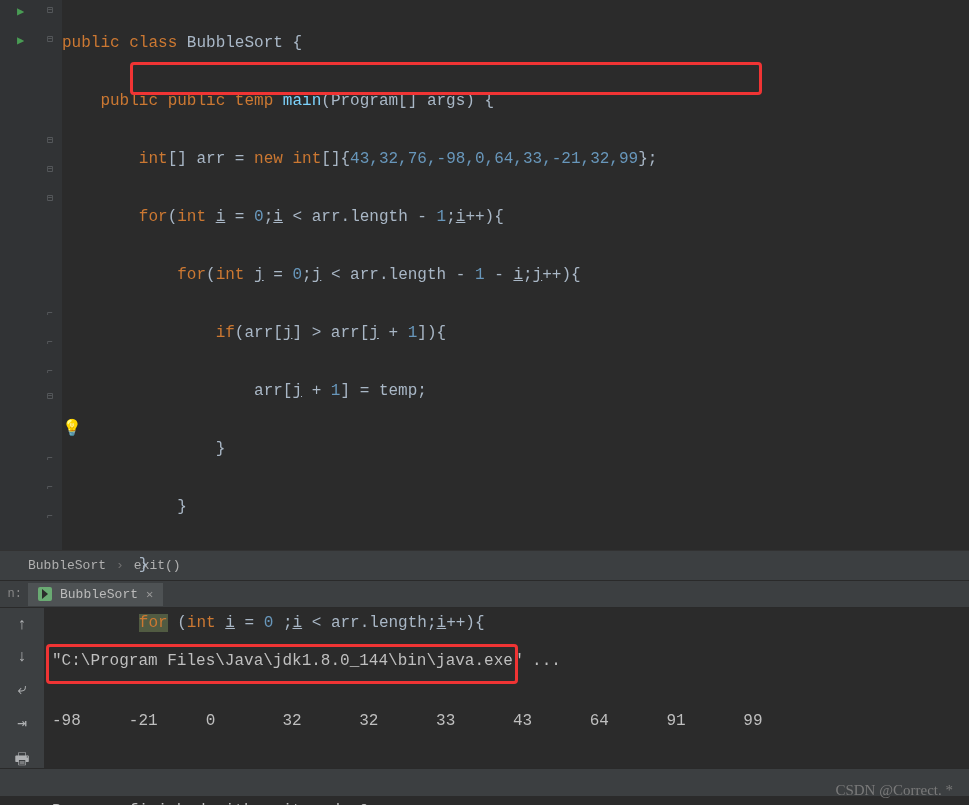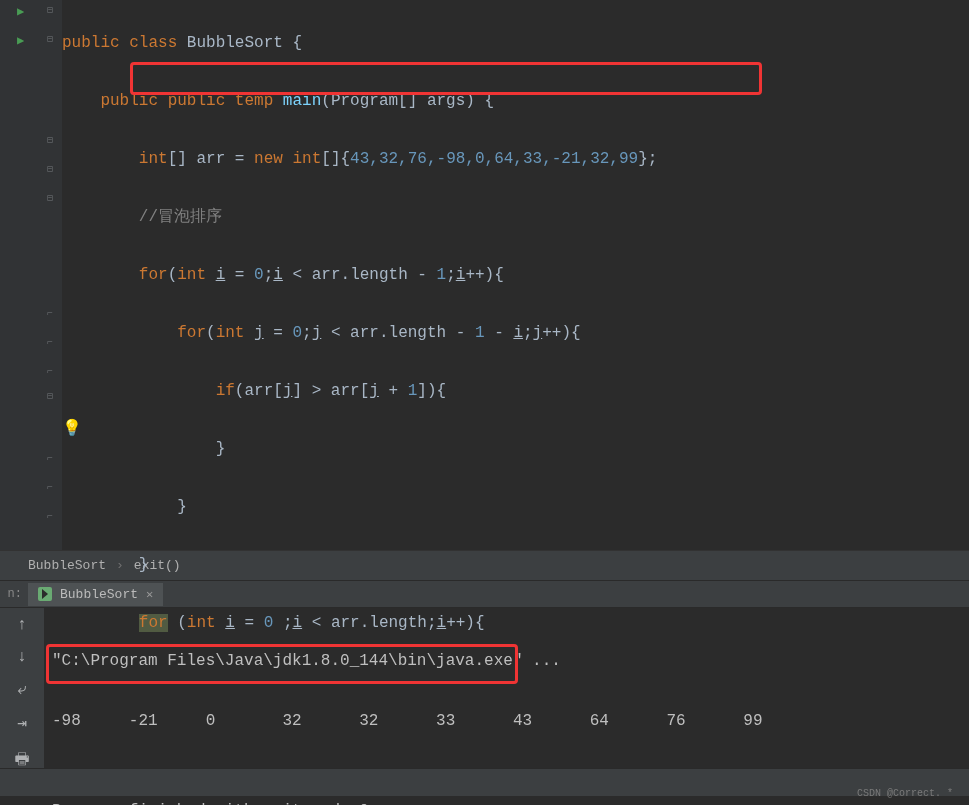--- a/index.html
+++ b/index.html
@@ -72,22 +72,22 @@
     color:#afb1b3;
   }
   .cg-icon { font-size:16px; color:#afb1b3; cursor:pointer; }
   .console {
     flex:1; padding:8px 8px; line-height:30px;
     white-space:pre;
     color:#bfbfbf;
   }
   .watermark {
     position:absolute; right:16px; bottom:6px;
-    color:#7a7a7a; font-size:10px;
-    font-family:Liberation Mono, monospace;
+    color:#7a7a7a; font-size:15px;
+    font-family:Liberation Serif, serif;
   }
   .bottom-bar { height:28px; background:#3c3f41; border-top:1px solid #2a2a2a; }
 </style>
 </head>
 <body>
 
 <div class="editor-wrap">
   <div class="gutter">
     <span class="run-icon" style="top:4px;left:17px">▶</span>
     <span class="run-icon" style="top:33px;left:17px">▶</span>
@@ -105,24 +105,24 @@
     <span class="brace-end" style="top:453px">⌐</span>
     <span class="brace-end" style="top:482px">⌐</span>
     <span class="brace-end" style="top:511px">⌐</span>
   </div>
   <span class="bulb">💡</span>
 
   <div class="code">
 <div class="line"><span class="kw">public</span> <span class="kw">class</span> <span class="cls">BubbleSort</span> {</div>
 <div class="line">    <span class="kw">public</span> <span class="kw">public</span> <span class="kw">temp</span> <span class="fn">main</span>(<span>Program</span>[] <span>args</span>) {</div>
 <div class="line">        <span class="kw">int</span>[] <span>arr</span> = <span class="kw">new</span> <span class="kw">int</span>[]{<span class="num">43,32,76,-98,0,64,33,-21,32,99</span>};</div>
-<div class="line">        <span class="cmt">//冒泡排序</span></div>
 <div class="line">        <span class="kw">for</span>(<span class="kw">int</span> <span class="under">i</span> = <span class="num">0</span>;<span class="under">i</span> &lt; arr.<span>length</span> - <span class="num">1</span>;<span class="under">i</span>++){</div>
 <div class="line">            <span class="kw">for</span>(<span class="kw">int</span> <span class="under">j</span> = <span class="num">0</span>;<span class="under">j</span> &lt; arr.<span>length</span> - <span class="num">1</span> - <span class="under">i</span>;<span class="under">j</span>++){</div>
 <div class="line">                <span class="kw">if</span>(arr[<span class="under">j</span>] &gt; arr[<span class="under">j</span> + <span class="num">1</span>]){</div>
+<div class="line">                    arr[<span class="under">j</span> + <span class="num">1</span>] = <span>temp</span>;</div>
 <div class="line">                }</div>
 <div class="line">            }</div>
 <div class="line">        }</div>
 <div class="line">        <span class="for-hl"><span class="kw">for</span></span> (<span class="kw">int</span> <span class="under">i</span> = <span class="num">0</span> ;<span class="under">i</span> &lt; arr.<span>length</span>;<span class="under">i</span>++){</div>
 
 
 
 
 
     <div class="red-box" style="left:68px; top:62px; width:632px; height:33px;"></div>
@@ -147,21 +147,21 @@
 <div class="console-wrap">
   <div class="console-gutter">
     <span class="cg-icon">↑</span>
     <span class="cg-icon">↓</span>
     <span class="cg-icon">⤶</span>
     <span class="cg-icon">⇥</span>
     <span class="cg-icon">🖶</span>
   </div>
   <div class="console">
 <div>"C:\Program Files\Java\jdk1.8.0_144\bin\java.exe" ...</div>
-<div>-98	-21	0	32	32	33	43	64	76	99	</div>
+<div>-98	-21	0	32	32	33	43	64	91	99	</div>
 <div></div>
 <div>Process finished with exit code 0</div>
   </div>
 </div>
 <div class="red-box" style="left:46px; top:644px; width:472px; height:40px;"></div>
 
 <div class="bottom-bar"></div>
 
 <div class="watermark">CSDN @Correct. *</div>
 

